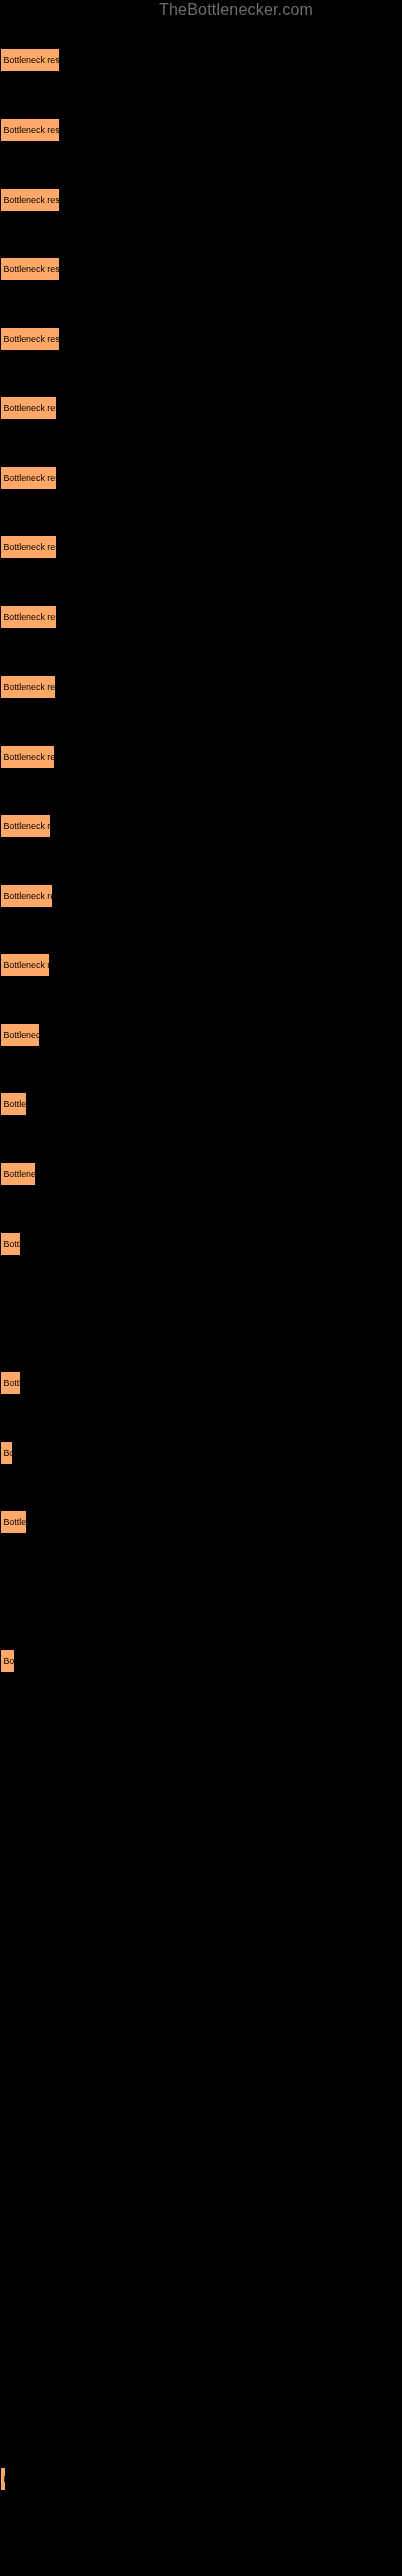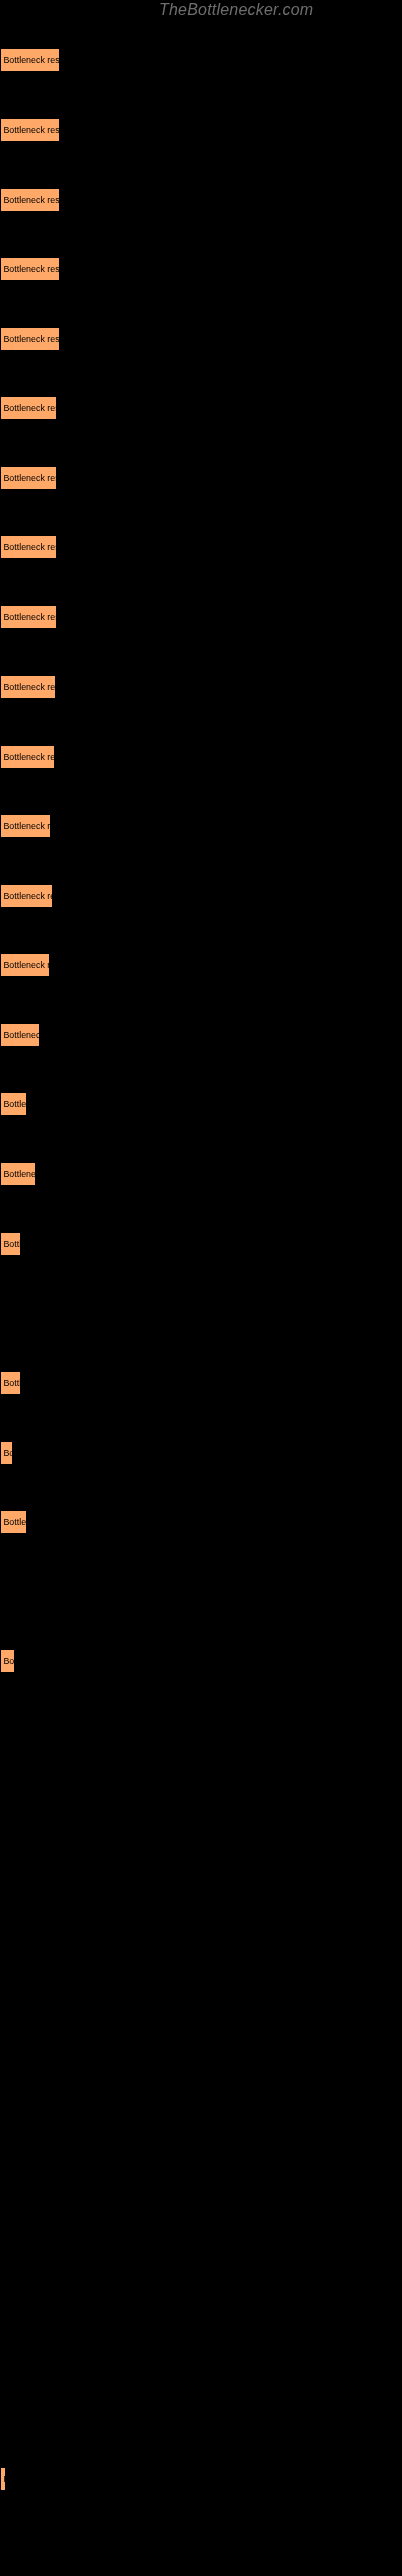--- a/index.html
+++ b/index.html
@@ -1,20 +1,20 @@
 <!DOCTYPE html>
 <html style="font-size:13px"><head>
 <meta charset="utf-8">
 <style>
   html,body{margin:0;padding:0;background:#000;}
   body{width:403px;height:2576px;position:relative;overflow:hidden;
        font-family:"Liberation Sans","DejaVu Sans",sans-serif;}
   #chart{position:absolute;left:0;top:0;width:403px;height:2576px;}
   .site-title{position:absolute;top:0.8px;left:159px;font-size:16px;
-      color:#6e6e6e;letter-spacing:0.2px;white-space:nowrap;font-style:italic;}
+      color:#6e6e6e;letter-spacing:0.2px;white-space:nowrap;}
   .bar{position:absolute;left:0;background:#ffa867;border:0.8px solid #000;
       box-sizing:border-box;height:24px;overflow:hidden;}
   .bar .bar-label{position:absolute;left:2.4px;top:50%;transform:translateY(-50%);
       font-size:8.9px;color:#000;white-space:nowrap;line-height:1;}
 </style>
 </head>
 <body>
 
 <div id="chart">
   <div class="site-title">TheBottlenecker.com</div>

